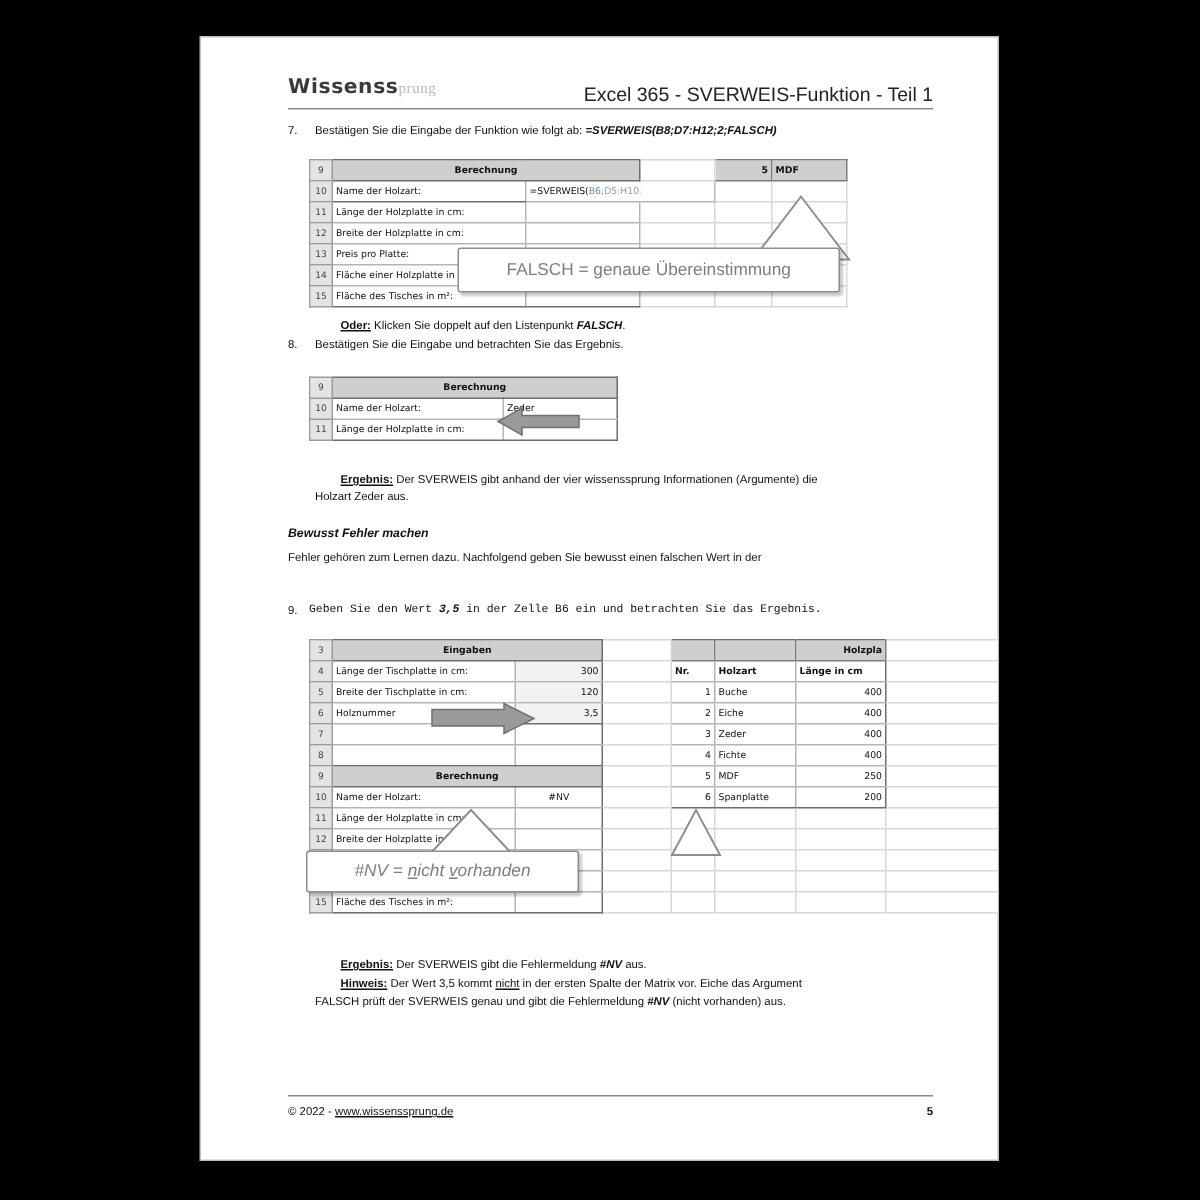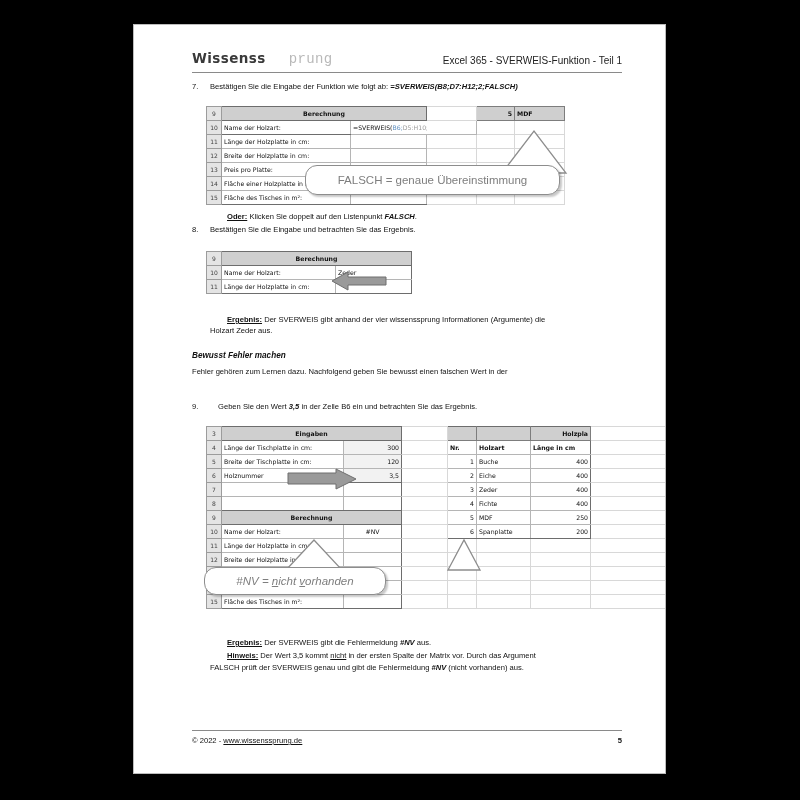--- a/index.html
+++ b/index.html
@@ -8,22 +8,22 @@
   #page{
     position:absolute;left:134px;top:25px;width:531px;height:748px;
     background:#fff;overflow:hidden;
     box-shadow:0 0 0 1px #bdbdbd;
   }
 
   
   .hdr{position:absolute;left:58px;top:24px;width:430px;height:24px;}
   .logo{position:absolute;left:0;top:1px;font-size:13.5px;letter-spacing:.4px;}
   .logo .a{color:#3a3a3a;font-weight:bold;font-family:"DejaVu Sans",sans-serif;}
-  .logo .b{color:#b9b9b9;font-weight:normal;font-family:Liberation Mono, monospace;font-size:14px;margin-left:23px;}
-  .hdr-right{position:absolute;right:0;top:6px;font-size:10px;color:#222;white-space:nowrap;}
+  .logo .b{color:#b9b9b9;font-weight:normal;font-family:Liberation Serif, serif;font-size:10px;}
+  .hdr-right{position:absolute;right:0;top:6px;font-size:13px;color:#222;white-space:nowrap;}
   .hdr-rule{position:absolute;left:0;top:23px;width:430px;height:1px;background:#8a8a8a;}
 
   
   .txt{position:absolute;font-size:7.6px;color:#111;line-height:10.8px;}
   .num{position:absolute;font-size:7.6px;color:#111;}
   .b{font-weight:bold;}
   .bi{font-weight:bold;font-style:italic;}
   .u{text-decoration:underline;}
   .bu{font-weight:bold;text-decoration:underline;margin-left:17px;}
 
@@ -44,21 +44,21 @@
   .r{text-align:right;}
   .c{text-align:center;}
   .blank{border-color:#d8d8d8 !important;}
   .sel{background:#f2f2f2;}
   .frm{color:#111;}
   .frm .ref1{color:#5f8fc0;}
   .frm .ref2{color:#9a9a9a;}
 
   
   .callout{position:absolute;background:#fff;border:1.3px solid #8d8d8d;
-           border-radius:12px;color:#7e7e7e;font-size:11.5px;
+           border-radius:2px;color:#7e7e7e;font-size:11.5px;
            display:flex;align-items:center;justify-content:center;
            box-shadow:2px 2px 2px rgba(0,0,0,.22);z-index:6;}
   .tail{position:absolute;z-index:6;}
 
   
   .arrow{position:absolute;z-index:5;}
 </style>
 </head>
 <body>
 
@@ -180,21 +180,21 @@
     <polygon points="2,11 18,2 18,7 56,7 56,15 18,15 18,20" fill="#9a9a9a" stroke="#6f6f6f" stroke-width="1"></polygon>
   </svg>
 
   <div class="txt" style="left:76px;top:290px;width:425px;"><span class="bu">Ergebnis:</span><span> Der SVERWEIS gibt anhand der vier wissenssprung Informationen (Argumente) die</span></div>
   <div class="txt" style="left:76px;top:301px;width:425px;">Holzart Zeder aus.</div>
 
   <div class="txt bi" style="left:58px;top:326px;font-size:8.2px;">Bewusst Fehler machen</div>
   <div class="txt" style="left:58px;top:342px;width:430px;">Fehler gehören zum Lernen dazu. Nachfolgend geben Sie bewusst einen falschen Wert in der</div>
 
   <div class="num" style="left:58px;top:377px;">9.</div>
-  <div class="txt" style="left:84px;top:377px;width:430px;"><span>Geben Sie den Wert </span><span class="bi">3,5</span><span> in der Zelle B6 ein und betrachten Sie das Ergebnis.</span></div>
+  <div class="txt" style="left:72px;top:377px;width:430px;font-family:Liberation Mono, monospace;"><span>Geben Sie den Wert </span><span class="bi">3,5</span><span> in der Zelle B6 ein und betrachten Sie das Ergebnis.</span></div>
 
   <table class="xl" style="left:72px;top:401px;width:465px;">
     <colgroup>
       <col style="width:15px">
         <col style="width:122px">
         <col style="width:58px">
       <col style="width:46px">
       <col style="width:29px">
         <col style="width:54px">
         <col style="width:60px">
@@ -341,20 +341,20 @@
   </svg>
   <div class="callout" style="left:70px;top:542px;width:180px;height:26px;font-style:italic;">
     <span><span>#NV = </span><span class="u">n</span><span>icht </span><span class="u">v</span><span>orhanden</span></span>
   </div>
 
   <svg class="tail" style="left:290px;top:512px;" width="90" height="36">
     <polygon points="24,33 40,3 56,33" fill="#ffffff" stroke="#8d8d8d" stroke-width="1.3"></polygon>
   </svg>
 
   <div class="txt" style="left:76px;top:613px;width:430px;"><span class="bu">Ergebnis:</span><span> Der SVERWEIS gibt die Fehlermeldung </span><span class="bi">#NV</span><span> aus.</span></div>
-  <div class="txt" style="left:76px;top:626px;width:430px;"><span class="bu">Hinweis:</span><span> Der Wert 3,5 kommt </span><span class="u">nicht</span><span> in der ersten Spalte der Matrix vor. Durch das Argument</span></div>
+  <div class="txt" style="left:76px;top:626px;width:430px;"><span class="bu">Hinweis:</span><span> Der Wert 3,5 kommt </span><span class="u">nicht</span><span> in der ersten Spalte der Matrix vor. Eiche das Argument</span></div>
   <div class="txt" style="left:76px;top:638px;width:430px;"><span>FALSCH prüft der SVERWEIS genau und gibt die Fehlermeldung </span><span class="bi">#NV</span><span> (nicht vorhanden) aus.</span></div>
 
   <div style="position:absolute;left:58px;top:705px;width:430px;height:1px;background:#8a8a8a;"></div>
   <div class="txt" style="left:58px;top:711px;"><span>© 2022 - </span><span class="u" style="color:#111">www.wissenssprung.de</span></div>
   <div class="txt b" style="left:478px;top:711px;width:10px;text-align:right;">5</div>
 
 </div>
 
 </body></html>

